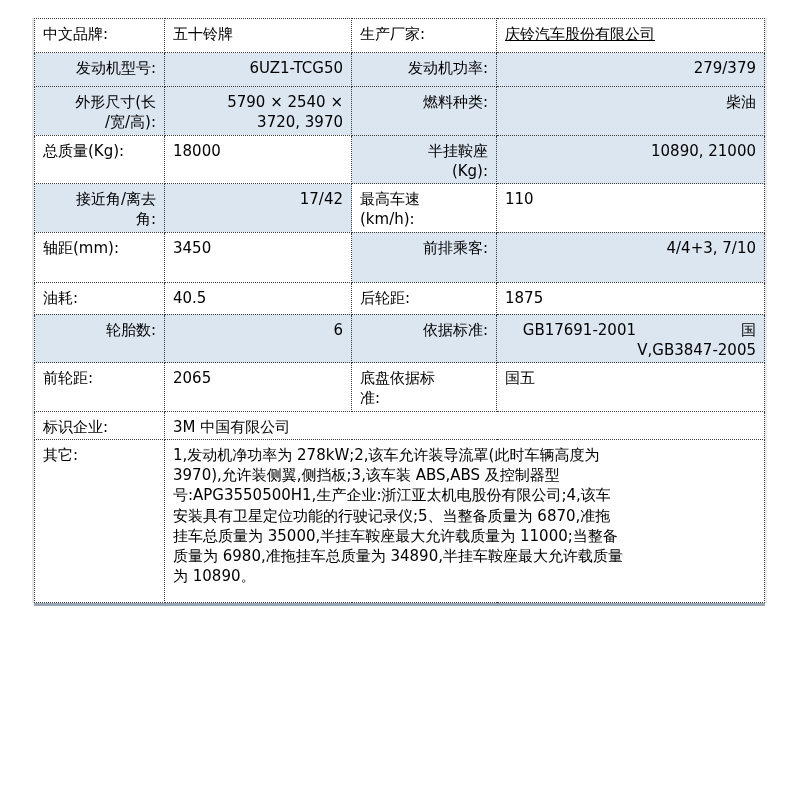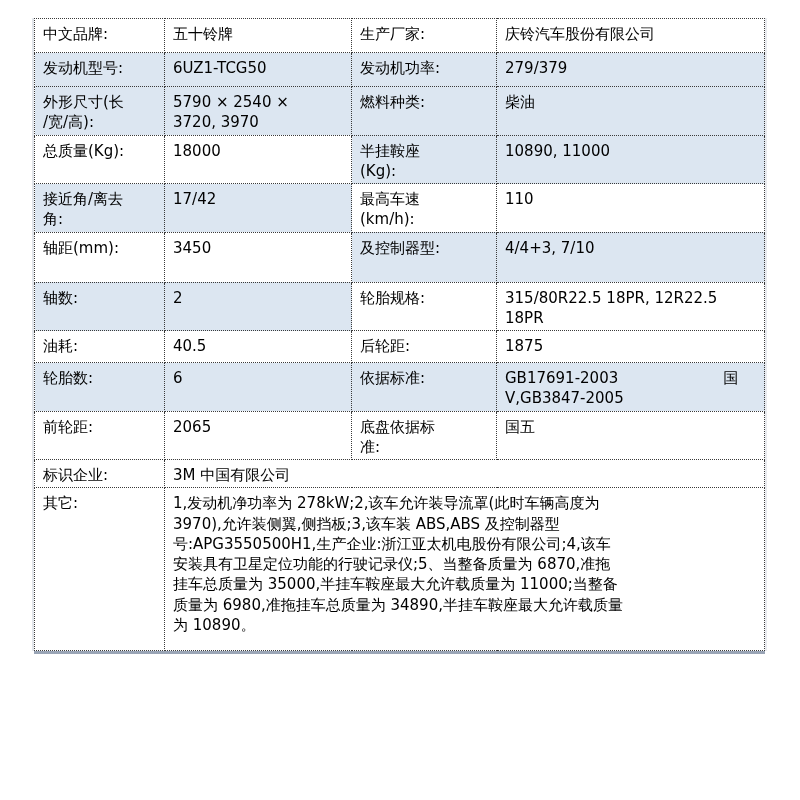--- a/index.html
+++ b/index.html
@@ -19,22 +19,22 @@
   table.spec td{
     border:1px dotted #3a3a3a;
     vertical-align:top;
     padding:5px 8px 2px 8px;
     font-size:15px;
     line-height:1.35;
     white-space:pre-line;
     word-wrap:break-word;
     margin-top:21px;
   }
-  td.b{background:var(--band,#dce6f1);}
-  .u{}
+  td.b{background:var(--band,#dce6f1);text-align:right;}
+  .u{text-decoration:underline;}
 </style>
 </head>
 <body>
 
 <div class="table-wrap">
   <table class="spec">
     <colgroup>
       <col style="width:130px">
         <col style="width:187px">
         <col style="width:145px">
@@ -59,54 +59,47 @@
         <td class="v b">5790 × 2540 ×
 3720, 3970</td>
         <td class="l b">燃料种类:</td>
         <td class="v b">柴油</td>
       </tr>
       <tr style="height:43px">
         <td class="l">总质量(Kg):</td>
         <td class="v">18000</td>
         <td class="l b">半挂鞍座
 (Kg):</td>
-        <td class="v b">10890, 11000</td>
+        <td class="v b">10890, 21000</td>
       </tr>
       <tr style="height:40px">
         <td class="l b">接近角/离去
 角:</td>
         <td class="v b">17/42</td>
         <td class="l">最高车速
 (km/h):</td>
         <td class="v">110</td>
       </tr>
       <tr style="height:50px">
         <td class="l">轴距(mm):</td>
         <td class="v">3450</td>
-        <td class="l b">及控制器型:</td>
+        <td class="l b">前排乘客:</td>
         <td class="v b">4/4+3, 7/10</td>
-      </tr>
-      <tr style="height:44px">
-        <td class="l b">轴数:</td>
-        <td class="v b">2</td>
-        <td class="l">轮胎规格:</td>
-        <td class="v">315/80R22.5 18PR, 12R22.5
-18PR</td>
       </tr>
       <tr style="height:32px">
         <td class="l">油耗:</td>
         <td class="v">40.5</td>
         <td class="l">后轮距:</td>
         <td class="v">1875</td>
       </tr>
       <tr style="height:46px">
         <td class="l b">轮胎数:</td>
         <td class="v b">6</td>
         <td class="l b">依据标准:</td>
-        <td class="v b">GB17691-2003　　　　　　　国
+        <td class="v b">GB17691-2001　　　　　　　国
 V,GB3847-2005</td>
       </tr>
       <tr style="height:45px">
         <td class="l">前轮距:</td>
         <td class="v">2065</td>
         <td class="l">底盘依据标
 准:</td>
         <td class="v">国五</td>
       </tr>
       <tr style="height:24px">

